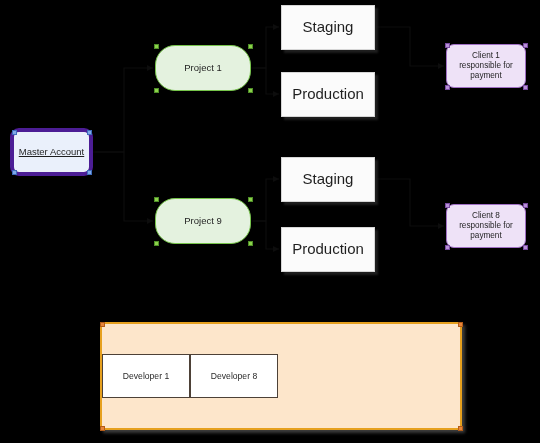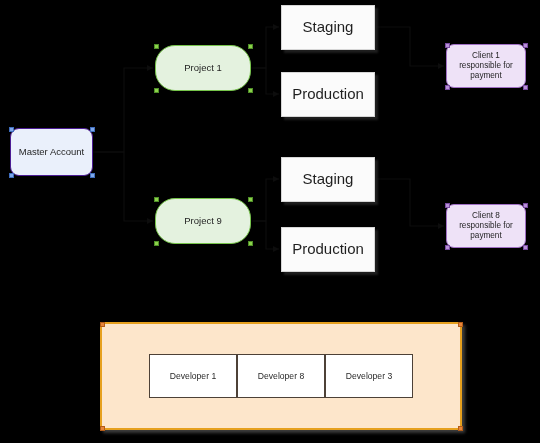--- a/index.html
+++ b/index.html
@@ -43,24 +43,25 @@
     padding: 0 4px;
   }
 
   
   .n-master {
     left: 10px;
     top: 128px;
     width: 83px;
     height: 48px;
     background: #eaf0fb;
-    border: 1px solid #4c1d95;
+    border: 4px solid #4c1d95;
     border-radius: 9px;
     font-size: 9.5px;
     box-shadow: 2px 2px 3px rgba(0,0,0,0.55);
+    text-decoration: underline;
   }
 
   
   .n-project {
     width: 96px;
     height: 46px;
     background: #e4f2df;
     border: 1.6px solid #76c44a;
     border-radius: 20px;
     font-size: 9.5px;
@@ -108,21 +109,21 @@
     display: block;
   }
   .n-devgroup .devgroup-inner {
     position: absolute;
     left: 0;
     top: 0;
     width: 100%;
     height: 100%;
     display: flex;
     align-items: center;
-    justify-content: center;
+    justify-content: flex-start;
   }
   .n-dev {
     position: relative;
     width: 88px;
     height: 44px;
     box-sizing: border-box;
     background: #ffffff;
     border: 1px solid #4d4137;
     display: flex;
     align-items: center;
@@ -251,23 +252,20 @@
   </div>
 
   <div class="node n-devgroup">
     <div class="devgroup-inner">
       <div class="n-dev">
         <span class="label">Developer 1</span>
       </div>
       <div class="n-dev">
         <span class="label">Developer 8</span>
       </div>
-      <div class="n-dev">
-        <span class="label">Developer 3</span>
-      </div>
     </div>
     <span class="handles h-orange">
       <i class="hp-tl"></i>
         <i class="hp-tr"></i>
         <i class="hp-bl"></i>
         <i class="hp-br"></i>
     </span>
   </div>
 
 </div>

